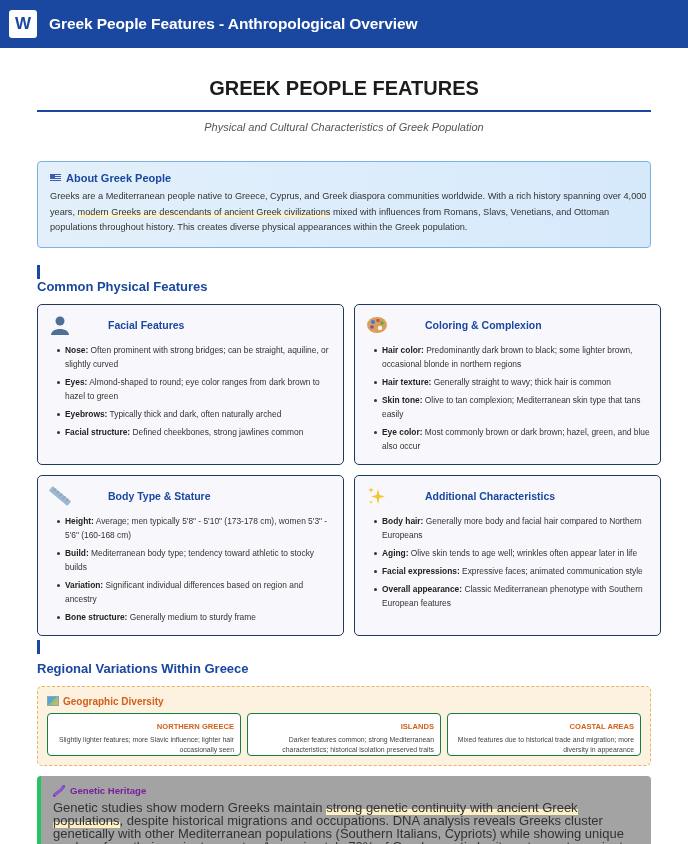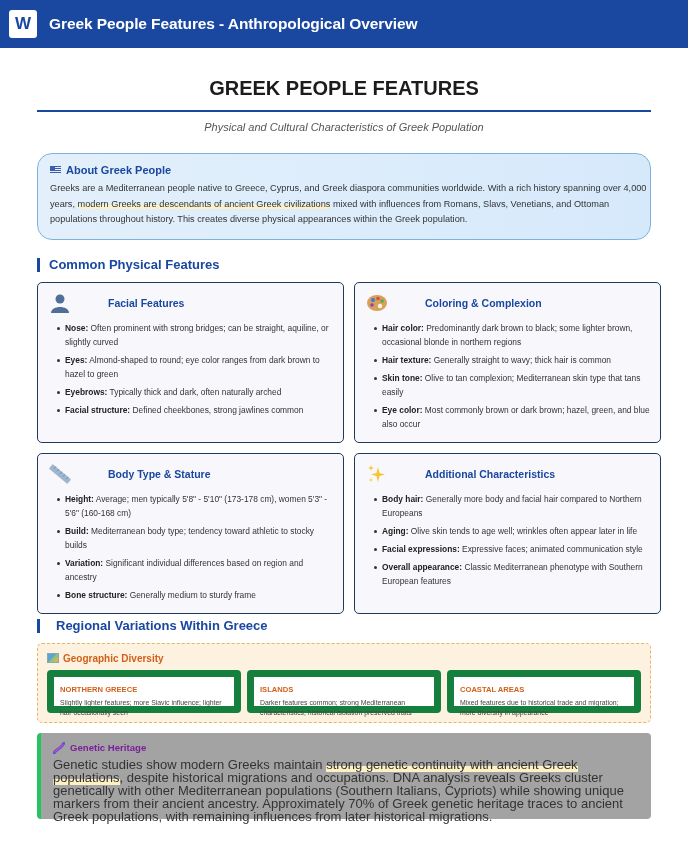--- a/index.html
+++ b/index.html
@@ -25,59 +25,60 @@
       text-align: center; font-weight: bold; font-size: 20px; color: #1c1c1c;
       margin-top: 29px; letter-spacing: 0px;
     }
     .title-rule { height: 2px; background: #1a47a0; margin-top: 10px; }
     .subtitle {
       text-align: center; font-style: italic; font-size: 11px; color: #555;
       margin-top: 9px;
     }
 
     .about {
-      margin-top: 20px; border: 1px solid #7cb3de; border-radius: 15px;
+      margin-top: 28px; border: 1px solid #7cb3de; border-radius: 4px;
       background: linear-gradient(90deg, #e3f0fb 0%, #d6e9fb 100%);
       padding: 10px 0 11px 12px;
     }
     .about-head { display: flex; align-items: center; font-weight: bold; color: #1a47a0; font-size: 11px; }
     .flag { width: 11px; height: 8px; margin-right: 5px; display: inline-block; position: relative;
       background: repeating-linear-gradient(180deg, #3a5fae 0 1px, #e7ecf7 1px 2px); }
     .flag::before { content: ""; position: absolute; left: 0; top: 0; width: 5px; height: 4px; background: #3a5fae; }
     .about-text { font-size: 9.2px; line-height: 15.5px; color: #333; margin-top: 5px; }
     .hl { background: linear-gradient(180deg, transparent 60%, #fdf0c2 60%); }
 
     .section-head {
-      display: flex; align-items: flex-end; margin-top: 17px;
-      font-weight: bold; font-size: 13px; color: #1a47a0;
+      display: flex; align-items: flex-start; margin-top: 17px;
+      font-weight: bold; font-size: 13px; color: #1a47a0; flex-direction: column;
     }
     .section-head .bar { width: 3px; height: 14px; background: #1a47a0; margin-right: 9px; }
 
     .grid { display: grid; grid-template-columns: 307px 307px; column-gap: 10px; row-gap: 10px; margin-top: 10px; }
     .card {
       border: 1.2px solid #1f3a5f; border-radius: 5px; background: #f8f8fc;
       padding: 10px 10px 10px 10px; height: 161px;
     }
     .card-head { display: flex; align-items: center; height: 20px; gap: 28px; }
     .card-icon { width: 24px; height: 20px; margin-right: 5px; display: flex; align-items: center; justify-content: center; }
     .card-title { font-weight: bold; font-size: 10.5px; color: #1a47a0; margin-left: 3px; }
     .card ul { list-style: none; margin-top: 8px; padding-left: 9px; }
     .card li { font-size: 8.4px; line-height: 14px; color: #333; position: relative; padding-left: 8px; margin-bottom: 4px; }
     .card li::before { content: ""; position: absolute; left: 0; top: 6px; width: 3px; height: 3px; border-radius: 50%; background: #333; }
     .card li b { color: #222; }
 
     .geo {
       margin-top: 10px; border: 1px dashed #e7b663; border-radius: 5px; background: #fdf1df;
       padding: 9px 9px 9px 9px;
+      text-align: right;
     }
     .geo-head { display: flex; align-items: center; font-weight: bold; color: #d2601a; font-size: 10px; }
     .map-icon { width: 12px; height: 10px; margin-right: 4px; background: linear-gradient(135deg, #5fa3d6 0 45%, #8cc47a 45% 70%, #d9b25d 70%); border: 1px solid #8aa; }
     .geo-text { font-size: 8.5px; color: #333; margin-top: 8px; }
     .regions { display: grid; grid-template-columns: 1fr 1fr 1fr; column-gap: 6px; margin-top: 6px; }
-    .region { background: #fff; border: 7px solid #15803d; border-radius: 4px; padding: 8px 6px 7px 6px; height: 43px; }
+    .region { background: #fff; border: 1px solid #15803d; border-radius: 4px; padding: 8px 6px 7px 6px; height: 43px; }
     .region-name { font-weight: bold; color: #d2601a; font-size: 7.6px; }
     .region-text { font-size: 6.9px; color: #444; line-height: 10px; margin-top: 4px; }
 
     .genetic {
       margin-top: 10px; background: #a3a3a3; border-left: 4px solid #22c55e; border-radius: 4px;
       padding: 9px 10px 8px 12px; height: 86px;
     }
     .genetic-head { display: flex; align-items: center; font-weight: bold; color: #7b1f9a; font-size: 9.6px; }
     .dna-icon { width: 12px; height: 12px; margin-right: 5px; }
     .genetic-text { font-size: 13px; line-height: 13.2px; color: #333; margin-top: 4px; }

